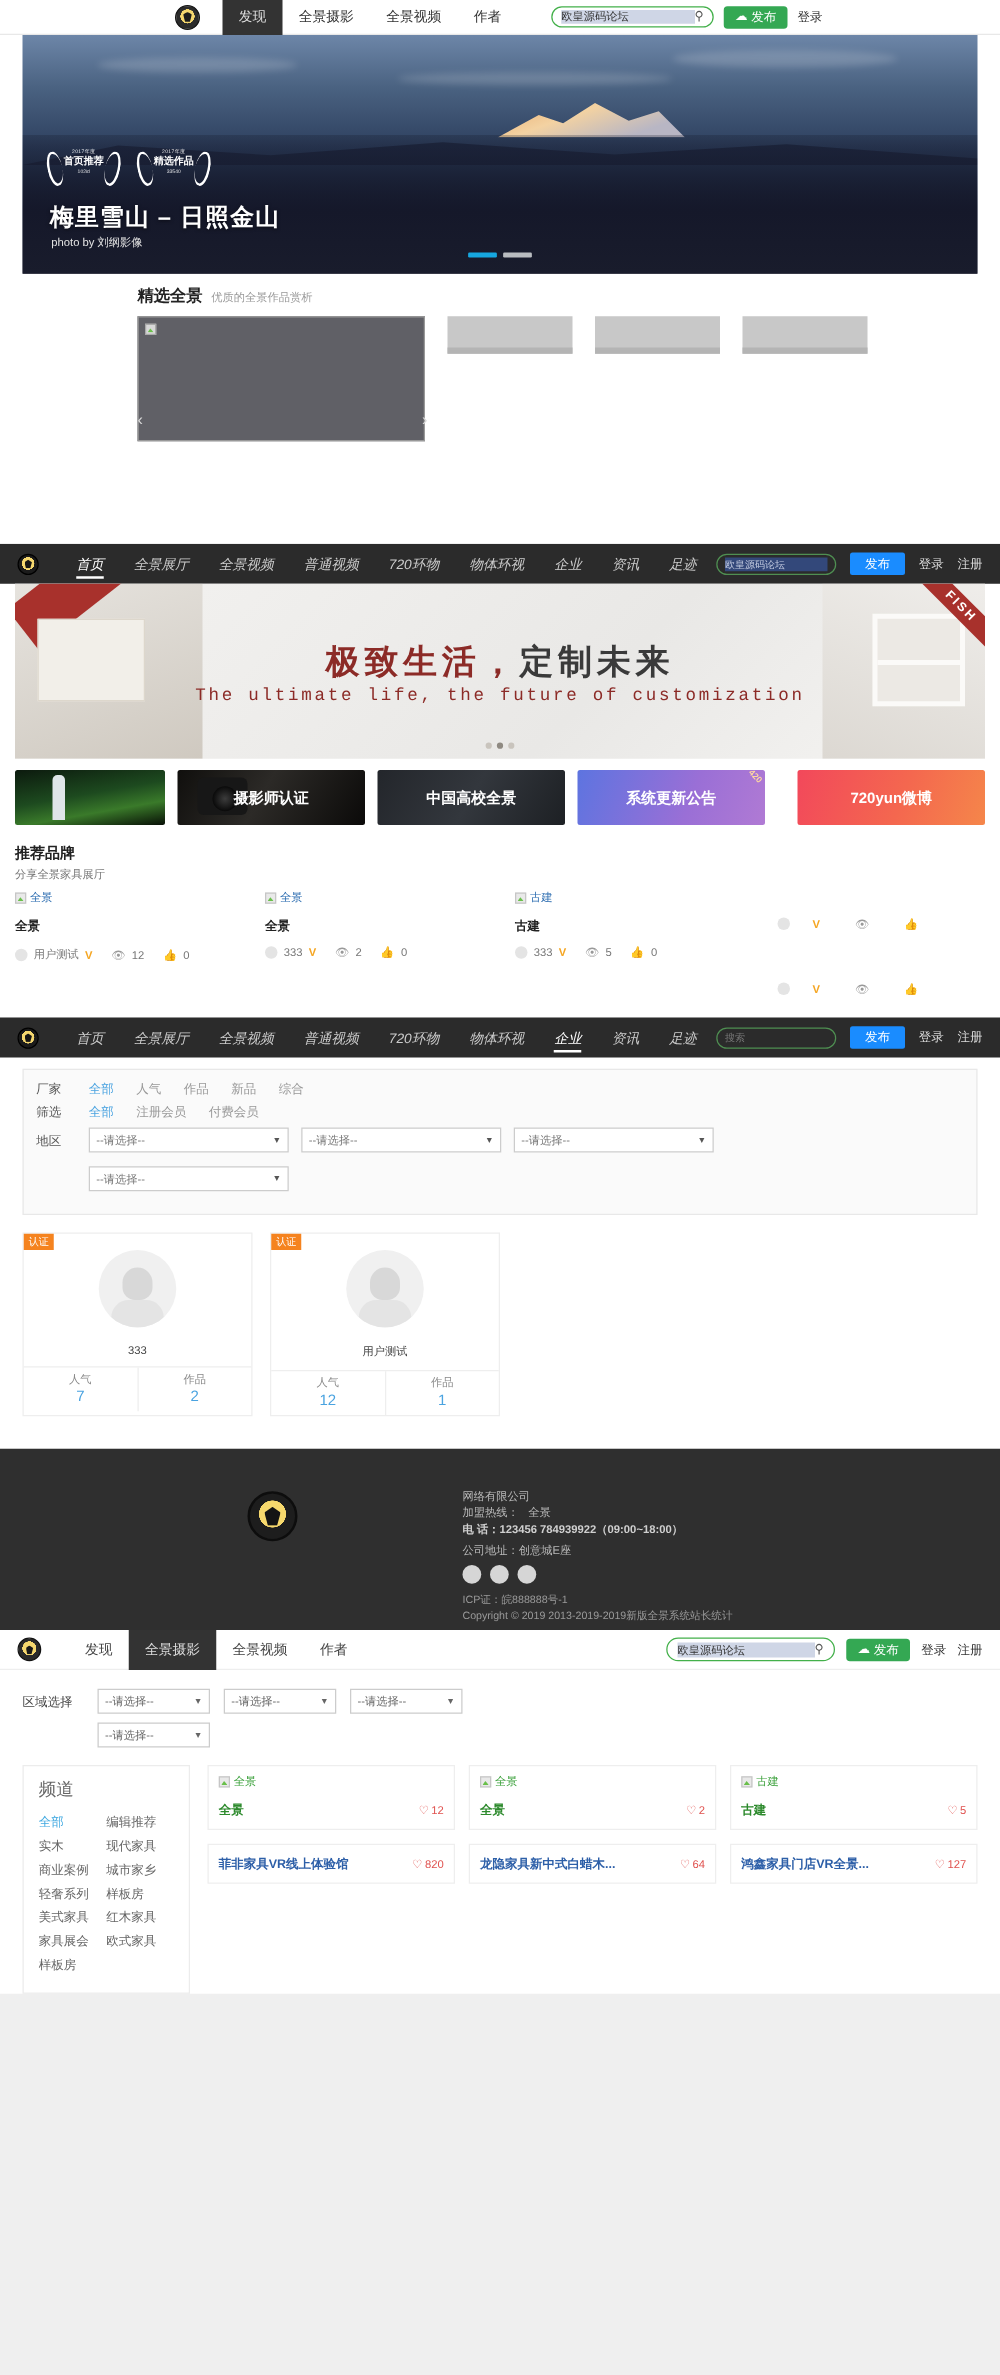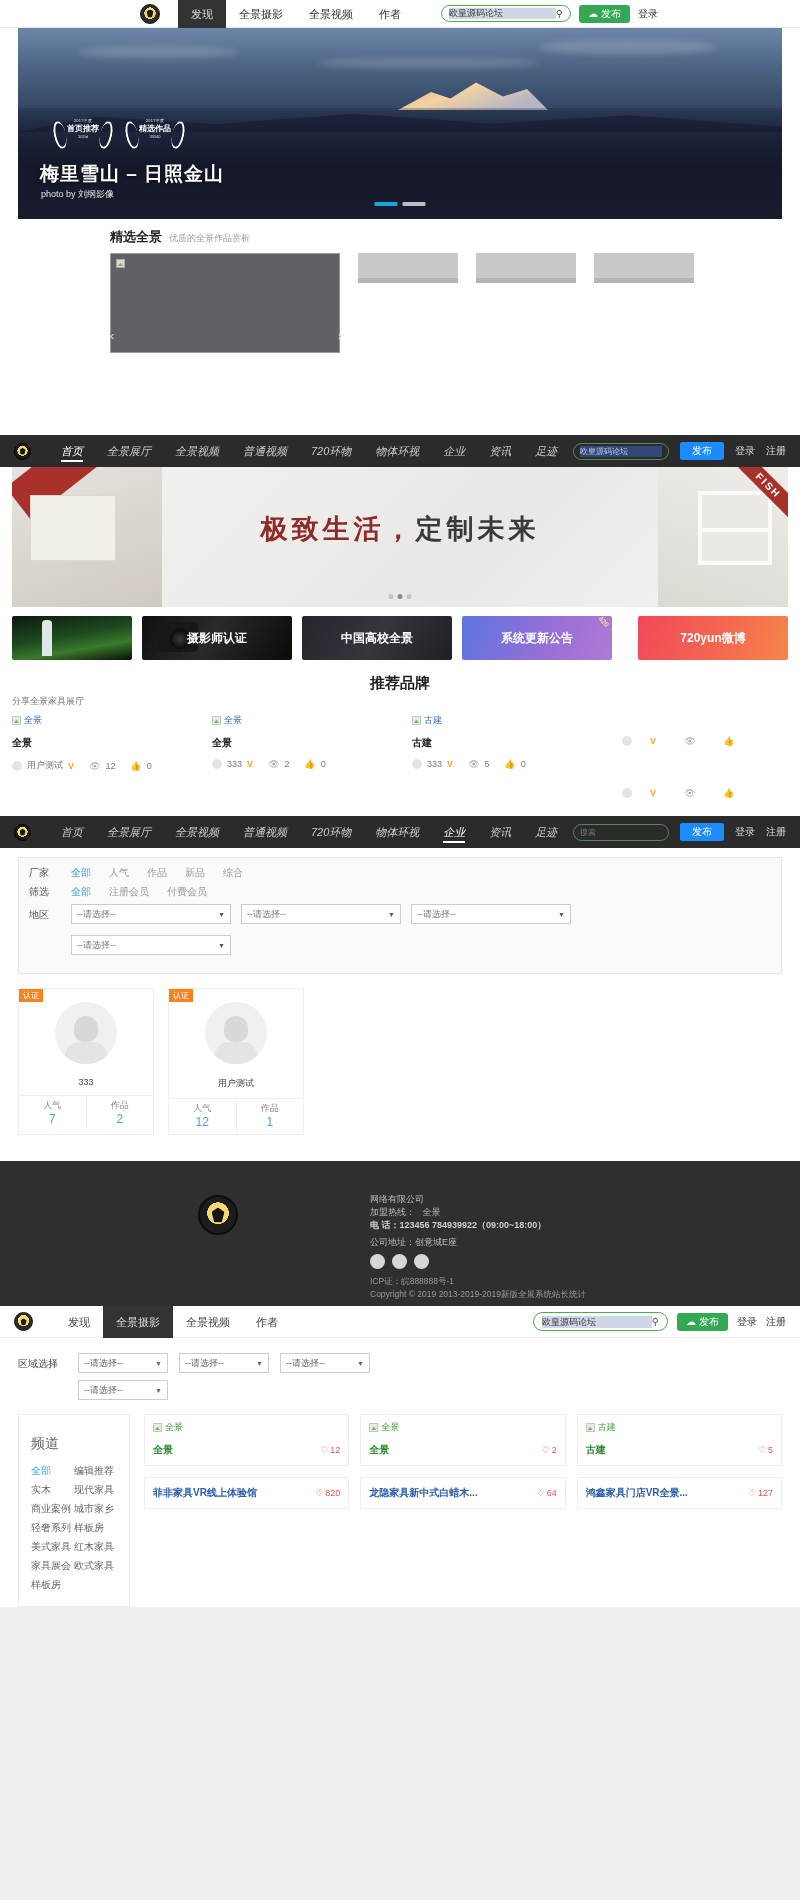--- a/index.html
+++ b/index.html
@@ -35,21 +35,21 @@
 
   .hero { position:absolute; left:18px; top:28px; width:764px; height:191px; overflow:hidden;
     background:linear-gradient(180deg,#6d86a8 0%,#4a6281 22%,#2d3f5e 48%,#1d2840 72%,#2a2b3a 100%); }
   .hero .sky{position:absolute;left:0;top:0;width:100%;height:46%;
     background:linear-gradient(180deg,#8fa5c2 0%,#7e95b5 35%,#5e7characters 60%);}
   .hero .cloud{position:absolute;background:rgba(255,255,255,.17);border-radius:50%;filter:blur(3px);}
   .hero .ridge{position:absolute;background:#1b2238;}
   .mt-lit{position:absolute;background:linear-gradient(160deg,#e8a96a,#f3d2a2 40%,#b8b6c4 80%);}
   .hero-foot{position:absolute;left:0;bottom:0;width:100%;height:58%;
     background:linear-gradient(180deg,rgba(20,24,40,.25),#15182a 55%,#191c2c);}
-  .laurels{position:absolute;left:36px;top:90px;display:flex;gap:14px;}
+  .laurels{position:absolute;left:20px;top:90px;display:flex;gap:14px;}
   .laurel{width:58px;height:34px;position:relative;color:#fff;text-align:center;}
   .laurel .yr{font-size:4px;letter-spacing:.3px;opacity:.9;line-height:6px;}
   .laurel .nm{font-size:8px;font-weight:bold;line-height:10px;}
   .laurel .no{font-size:4px;opacity:.85;line-height:6px;}
   .laurel .lf,.laurel .rf{position:absolute;top:3px;width:12px;height:28px;
     border:2px solid #fff;border-radius:50%;}
   .laurel .lf{left:0;border-right:none;transform:rotate(-12deg);}
   .laurel .rf{right:0;border-left:none;transform:rotate(12deg);}
   .hero-title{position:absolute;left:22px;top:133px;color:#fff;font-size:19px;font-weight:bold;
     letter-spacing:1px;text-shadow:0 1px 3px rgba(0,0,0,.6);}
@@ -127,21 +127,21 @@
   .c4.c{flex:1;background:linear-gradient(120deg,#100f0d,#2c2a27 45%,#0b0a09);}
   .c4.d{flex:1;background:linear-gradient(110deg,#5d74e0,#9a6fd6 60%,#b07ad4);}
   .c4.e{flex:1;background:linear-gradient(110deg,#f2485b,#f4674f 55%,#f5864a);margin-left:16px;}
   .c4 .corner{position:absolute;right:2px;top:2px;font-size:7px;color:#ffd9a0;transform:rotate(45deg);}
   .rocket{position:absolute;left:30px;top:4px;width:10px;height:36px;background:#dfe6e8;border-radius:4px 4px 0 0;}
   .cam{position:absolute;left:16px;top:6px;width:40px;height:30px;background:#171717;border-radius:5px;}
   .cam::after{content:"";position:absolute;left:12px;top:7px;width:20px;height:20px;border-radius:50%;
     background:radial-gradient(circle,#3c3c3c,#0a0a0a 70%);}
 
   .brand-head{margin:14px 12px 2px;}
-  .brand-head b{font-size:15px;color:#222;display:block;text-align:center;}
+  .brand-head b{font-size:12px;color:#222;display:block;}
   .brand-head span{font-size:9px;color:#777;}
   .brand-row{display:flex;margin:6px 12px 0;gap:0;}
   .bcol{width:200px;}
   .alt{font-size:9px;color:#2b6cb0;display:flex;align-items:center;gap:3px;}
   .alt .bi{width:9px;height:9px;background:#e9e9e9;border:1px solid #c6c6c6;position:relative;}
   .alt .bi::after{content:"";position:absolute;left:1px;bottom:1px;width:5px;height:4px;
     background:#6abf4b;clip-path:polygon(0 100%,45% 20%,100% 100%);}
   .btitle{font-size:10px;font-weight:bold;color:#222;margin:9px 0 0;}
   .bmeta{display:flex;align-items:center;gap:5px;margin-top:9px;font-size:9px;color:#777;}
   .av{width:10px;height:10px;border-radius:50%;background:#e4e4e4;}
@@ -155,21 +155,21 @@
   .filters{margin:9px 18px 0;border:1px solid #e8e8e8;background:#fafafa;padding:8px 10px;}
   .frow{display:flex;align-items:center;margin-bottom:5px;}
   .flab{width:42px;font-size:10px;color:#555;}
   .fopt{font-size:10px;color:#999;margin-right:18px;}
   .fopt.on{color:#4aa3e0;}
   .selrow{display:flex;gap:10px;margin-bottom:5px;}
   .sel{width:160px;height:20px;border:1px solid #ccc;background:#fff;font-size:9px;color:#777;
     display:flex;align-items:center;justify-content:space-between;padding:0 5px;}
   .sel .ar{font-size:7px;color:#555;}
   .cards-u{display:flex;gap:14px;margin:14px 18px 0;}
-  .ucard{width:136px;border:1px solid #eee;background:#fff;position:relative;}
+  .ucard{width:184px;border:1px solid #eee;background:#fff;position:relative;}
   .cert{position:absolute;left:0;top:0;background:#f5831f;color:#fff;font-size:8px;padding:1px 4px;z-index:2;}
   .uav{height:88px;display:flex;align-items:center;justify-content:center;}
   .uav .circ{width:62px;height:62px;border-radius:50%;background:#f0f0f0;position:relative;overflow:hidden;}
   .uav .head{position:absolute;left:50%;top:14px;transform:translateX(-50%);width:24px;height:26px;
     border-radius:12px 12px 10px 10px;background:#d8d8d8;}
   .uav .body{position:absolute;left:50%;bottom:0;transform:translateX(-50%);width:42px;height:22px;
     border-radius:14px 14px 0 0;background:#e4e4e4;}
   .uname{text-align:center;font-size:9px;color:#444;padding-bottom:8px;}
   .ustats{display:flex;border-top:1px solid #eee;}
   .ust{flex:1;text-align:center;padding:3px 0 5px;}
@@ -207,21 +207,21 @@
   .srch4{width:135px;height:19px;border:1px solid #43b04a;border-radius:10px;display:flex;
     align-items:center;padding:0 8px;}
   .srch4 .v{flex:1;background:#cfd6e6;font-size:9px;color:#333;line-height:12px;}
   .area{display:flex;align-items:flex-start;margin:15px 18px 0;}
   .area .lab{font-size:10px;color:#444;width:60px;padding-top:4px;}
   .selwrap{display:flex;flex-direction:column;gap:7px;}
   .selrow4{display:flex;gap:11px;}
   .sel4{width:90px;height:20px;border:1px solid #ccc;font-size:9px;color:#666;
     display:flex;align-items:center;justify-content:space-between;padding:0 5px;background:#fff;}
   .lower{display:flex;gap:14px;margin:14px 18px 0;align-items:flex-start;}
-  .chan{width:112px;border:1px solid #ececec;padding:20px 12px 12px;}
+  .chan{width:134px;border:1px solid #ececec;padding:10px 12px 12px;}
   .chan h4{font-size:14px;color:#666;font-weight:normal;margin-bottom:8px;}
   .chan .cg{display:flex;flex-wrap:wrap;}
   .chan .ci{width:50%;font-size:10px;color:#666;line-height:19px;}
   .chan .ci.on{color:#3fa8e0;}
   .gcol{flex:1;display:flex;flex-direction:column;gap:11px;}
   .gcard{border:1px solid #eee;padding:6px 8px 8px;}
   .gcard .alt2{font-size:9px;color:#3aa03a;display:flex;align-items:center;gap:3px;}
   .gcard .alt2 .bi{width:9px;height:9px;background:#e9e9e9;border:1px solid #c6c6c6;position:relative;}
   .gcard .alt2 .bi::after{content:"";position:absolute;left:1px;bottom:1px;width:5px;height:4px;
     background:#6abf4b;clip-path:polygon(0 100%,45% 20%,100% 100%);}
@@ -342,20 +342,21 @@
       <div class="red"></div>
       <div class="wall"></div>
     </div>
     <div class="b2-right">
       <div class="shelf"></div>
     </div>
     <div class="fish">FISH</div>
     <div class="b2-cn">
       <span class="r">极致生活，</span><span class="d">定制未来</span>
     </div>
+    <div class="b2-en">The ultimate life, the future of customization</div>
     <div class="b2-dots">
       <i></i>
       <i class="on"></i>
       <i></i>
     </div>
   </div>
 
   <div class="cards4">
     <div class="c4 a">
       <span class="rocket"></span>

